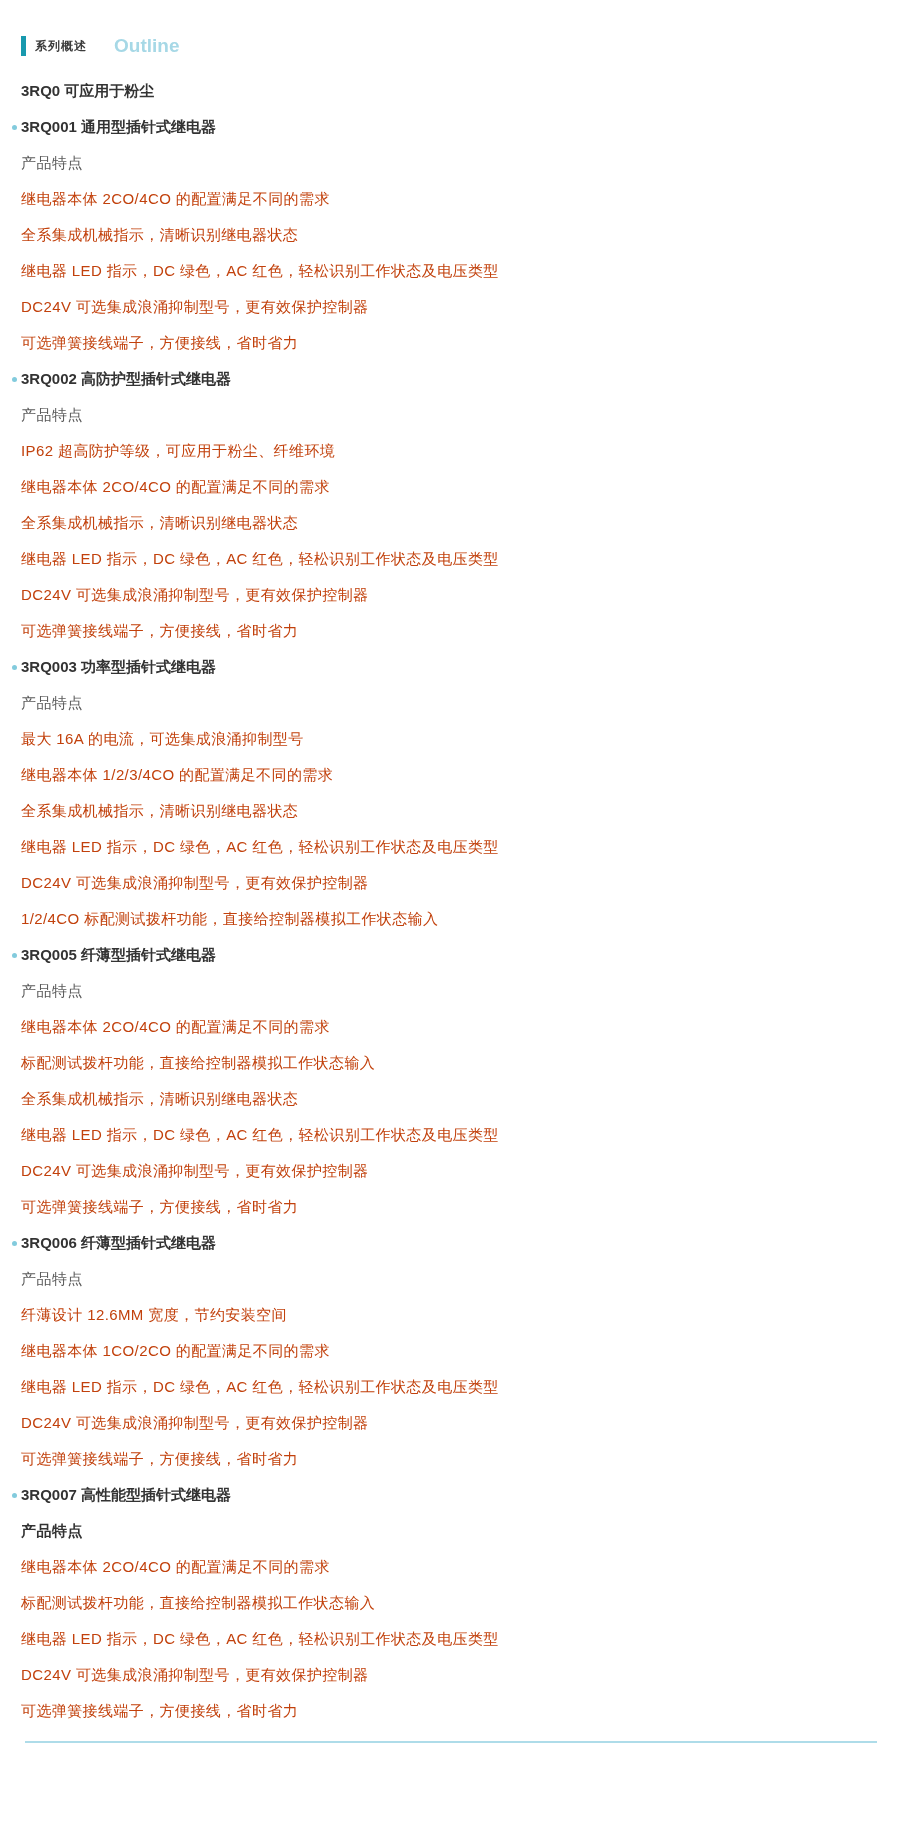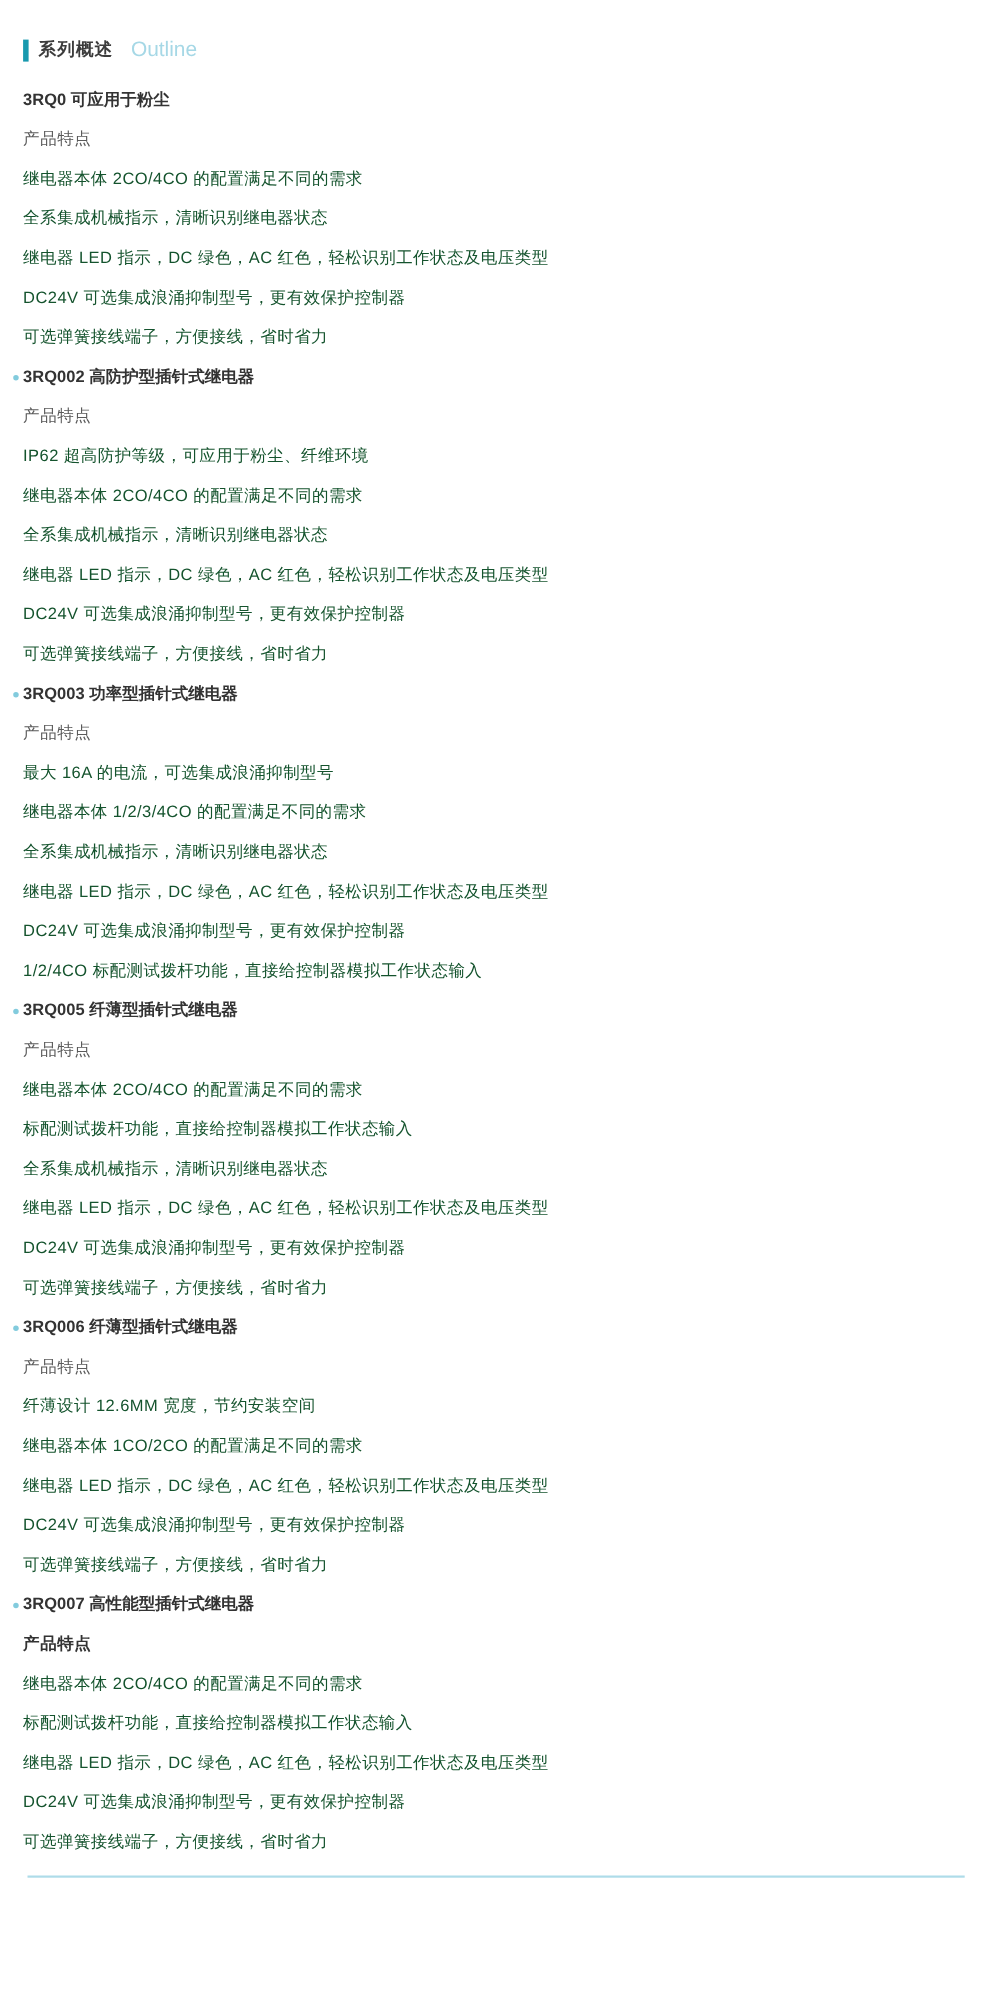--- a/index.html
+++ b/index.html
@@ -6,38 +6,38 @@
   body {
     width: 900px; height: 1823px; overflow: hidden;
     font-family: "Liberation Sans", "DejaVu Sans", sans-serif;
     -webkit-text-size-adjust: none;
   }
   .content { padding: 34px 0 0 21px; width: 860px; }
 
   
   .page-header { display: flex; align-items: center; height: 24px; }
   .accent-bar { width: 5px; height: 20px; background: var(--accent, #1899ae); margin-right: 9px; }
-  .title-cn { font-size: 16px; font-weight: bold; color: #3c3c3c; letter-spacing: 1px; line-height: 24px; }
-  .title-en { font-size: 19px; color: var(--outline, #a6d8e6); margin-left: 16px; line-height: 24px; }
+  .title-cn { font-size: 12px; font-weight: bold; color: #3c3c3c; letter-spacing: 1px; line-height: 24px; }
+  .title-en { font-size: 19px; color: var(--outline, #a6d8e6); margin-left: 27px; line-height: 24px; font-weight: bold; }
 
   
   .series-title { margin-top: 24px; font-size: 15px; font-weight: bold; color: #333333; line-height: 17px; }
 
   
   .row { margin-top: 20px; line-height: 16px; }
   .heading-row { position: relative; }
   .bullet-dot {
     position: absolute; left: -9px; top: 6px;
     width: 5px; height: 5px; border-radius: 50%;
     background: var(--bullet, #82cbdd);
   }
   .product-title { font-size: 15px; font-weight: bold; color: #333333; }
   .features-label { font-size: 15px; color: #5a5a5a; letter-spacing: 0.5px; }
   .features-label.bold-label { font-weight: bold; color: #333333; }
-  .feature-item { font-size: 15px; color: #14532d; letter-spacing: 0.4px; }
+  .feature-item { font-size: 15px; color: #c2410c; letter-spacing: 0.4px; }
 
   
   .bottom-divider {
     height: 2px; width: 852px; margin: 22px 0 0 4px;
     background: var(--divider, #aedce9);
   }
 </style>
 </head>
 <body>
 
@@ -46,20 +46,21 @@
   <div class="page-header">
     <span class="accent-bar"></span>
     <span class="title-cn">系列概述</span>
     <span class="title-en">Outline</span>
   </div>
 
   <div class="series-title">3RQ0 可应用于粉尘</div>
 
   <div>
       <section class="product-section">
+        <div class="row heading-row"><span class="bullet-dot"></span><span class="product-title">3RQ001 通用型插针式继电器</span></div>
         <div class="row features-label">产品特点</div>
         <div class="row feature-item">继电器本体 2CO/4CO 的配置满足不同的需求</div>
         <div class="row feature-item">全系集成机械指示，清晰识别继电器状态</div>
         <div class="row feature-item">继电器 LED 指示，DC 绿色，AC 红色，轻松识别工作状态及电压类型</div>
         <div class="row feature-item">DC24V 可选集成浪涌抑制型号，更有效保护控制器</div>
         <div class="row feature-item">可选弹簧接线端子，方便接线，省时省力</div>
       </section>
       <section class="product-section">
         <div class="row heading-row"><span class="bullet-dot"></span><span class="product-title">3RQ002 高防护型插针式继电器</span></div>
         <div class="row features-label">产品特点</div>

